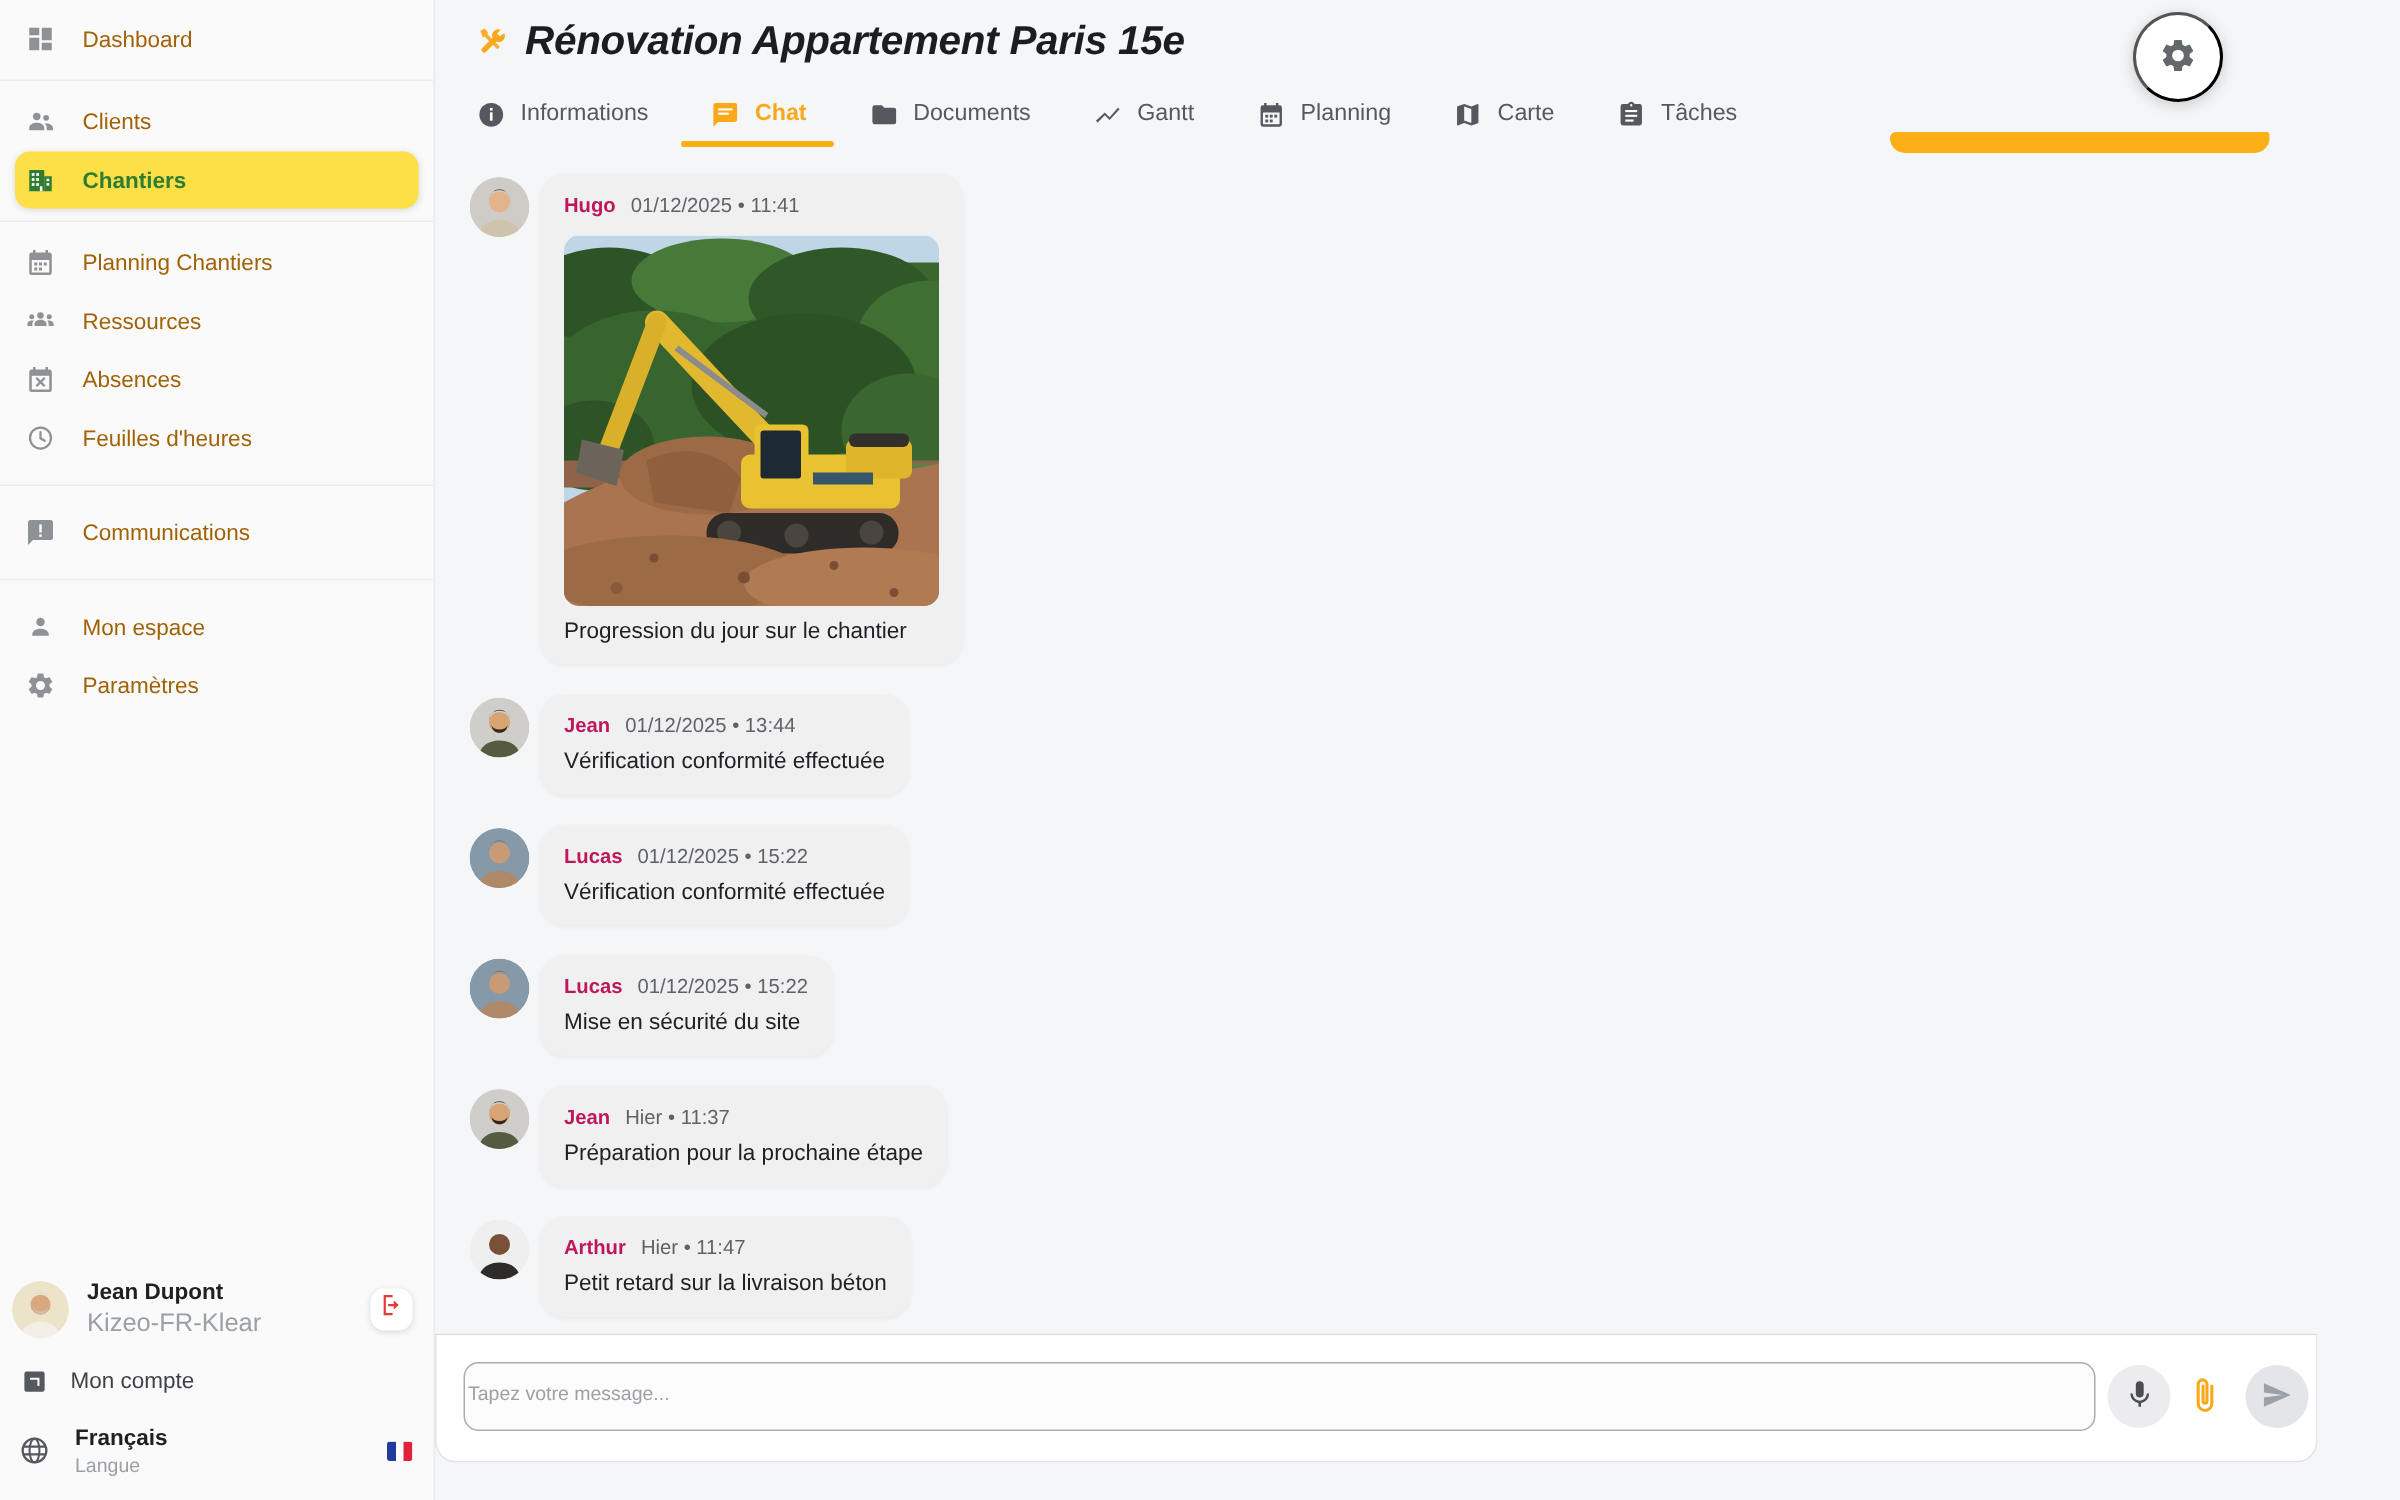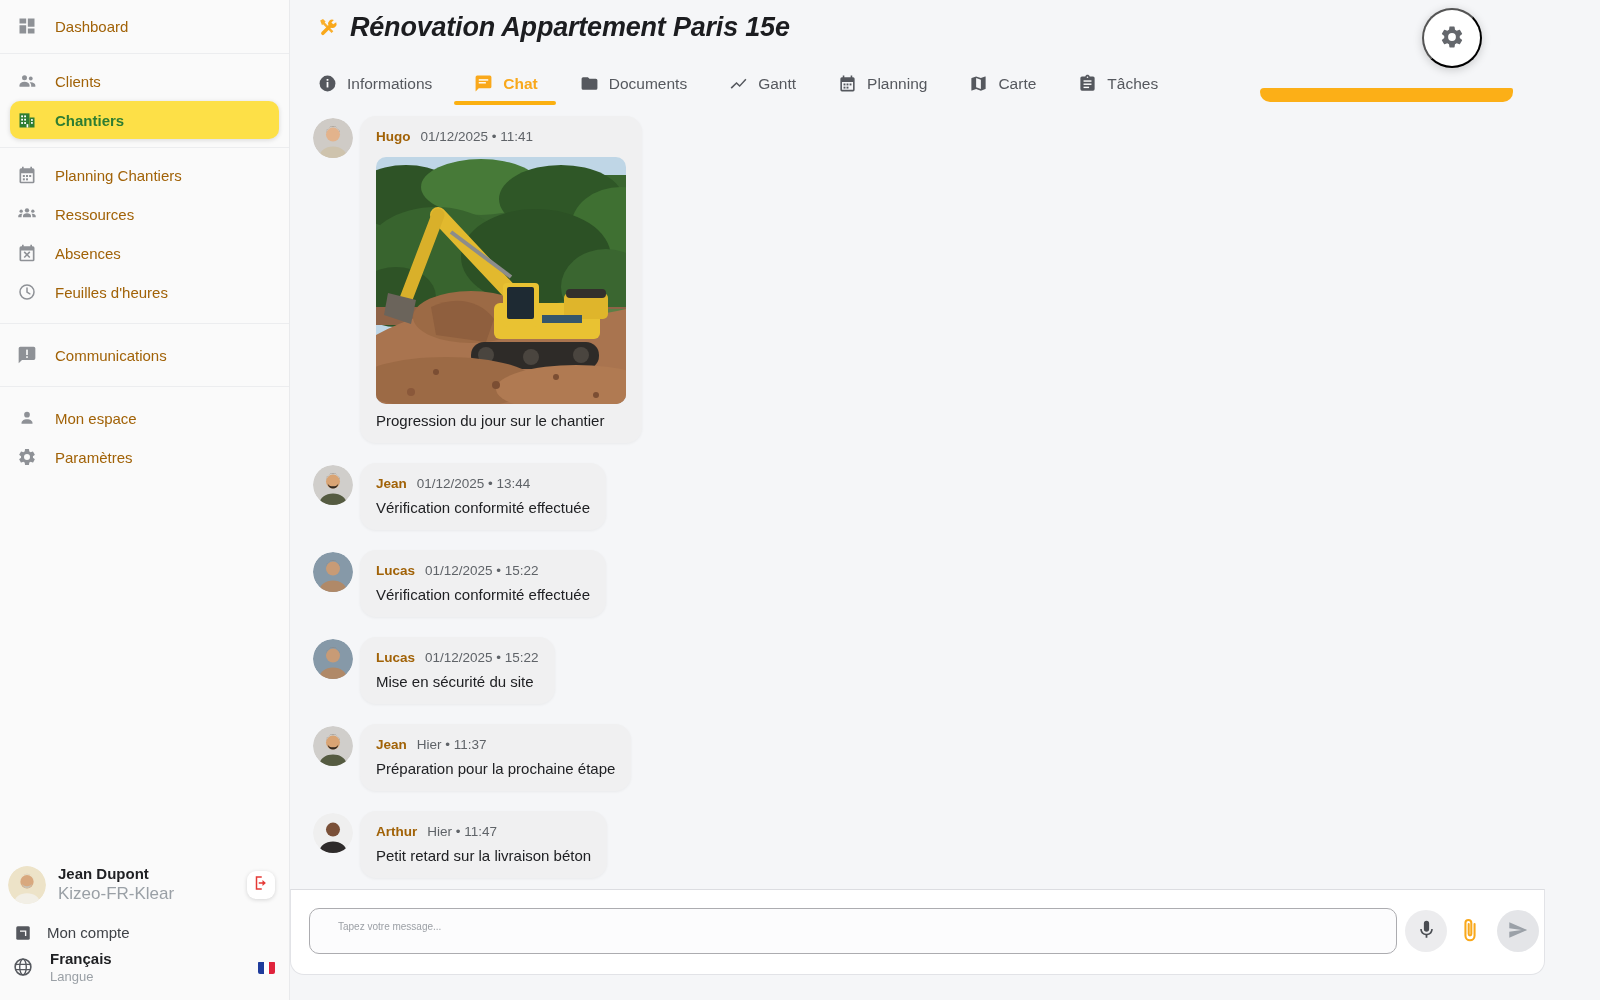--- a/index.html
+++ b/index.html
@@ -34,61 +34,61 @@
   .user-avatar { width:38px; height:38px; border-radius:50%; overflow:hidden; flex:0 0 38px; }
   .user-meta { margin-left:12px; }
   .user-name { font-size:15px; font-weight:bold; color:#1F2023; }
   .user-org { font-size:17px; color:#9AA0A6; margin-top:2px; }
   .logout-btn { margin-left:auto; width:28px; height:28px; background:#fff; border-radius:9px; box-shadow:0 1px 4px rgba(0,0,0,.15); display:flex; align-items:center; justify-content:center; cursor:pointer; color:#E53935; }
   .logout-btn svg { width:18px; height:18px; }
   .account-row { display:flex; align-items:flex-start; margin-top:20px; padding-left:6px; cursor:pointer; }
   .account-row .ico { width:18px; height:18px; color:#55585E; }
   .account-row .ico svg { width:18px; height:18px; display:block; }
   .account-row .lbl { margin-left:15px; font-size:15px; color:#3F4247; }
-  .lang-row { display:flex; align-items:center; margin-top:8px; padding-left:4px; cursor:pointer; }
+  .lang-row { display:flex; align-items:center; margin-top:20px; padding-left:4px; cursor:pointer; }
   .lang-ico { width:22px; height:22px; color:#55585E; }
   .lang-ico svg { width:22px; height:22px; display:block; }
   .lang-meta { margin-left:16px; }
   .lang-value { font-size:15px; font-weight:bold; color:#1F2023; }
   .lang-caption { font-size:13px; color:#9AA0A6; margin-top:2px; }
   .flag { margin-left:auto; width:17px; height:13px; border-radius:2px; overflow:hidden; }
 
   
   .main { position:relative; flex:1; height:1000px; }
   .title-row { display:flex; align-items:center; padding:12px 0 0 26px; }
   .title-ico { width:24px; height:24px; color:#F9A81B; margin-right:10px; }
   .title-ico svg { width:24px; height:24px; display:block; }
   .page-title { font-size:27px; font-weight:bold; color:#1C1D20; letter-spacing:-.2px;font-style:italic; }
 
-  .tabs-row { display:flex; align-items:flex-end; padding-left:28px; margin-top:16px; height:34px; }
+  .tabs-row { display:flex; align-items:center; padding-left:28px; margin-top:16px; height:34px; }
   .tab { display:flex; align-items:center; margin-right:42px; cursor:pointer; position:relative; color:#55585E; }
   .tab .ico { width:19px; height:19px; }
   .tab .ico svg { width:19px; height:19px; display:block; }
   .tab .lbl { margin-left:10px; font-size:15.5px; }
   .tab.active { color:#F9A81B; }
   .tab.active .lbl { font-weight:bold; }
   .tab.active::after { content:""; position:absolute; left:-20px; right:-18px; bottom:-12px; height:4px; border-radius:3px; background:#FBB011; }
 
   .gear-fab { position:absolute; top:8px; left:1132px; width:60px; height:60px; border-radius:50%; background:#FFFFFF; box-shadow:0 2px 10px rgba(0,0,0,.18); display:flex; align-items:center; justify-content:center; cursor:pointer; color:#64676C; }
   .gear-fab svg { width:26px; height:26px; }
   .amber-bar { position:absolute; top:88px; left:970px; width:253px; height:14px; background:#FCAF17; border-radius:4px 2px 10px 10px; cursor:pointer; }
 
   .chat-scroll { position:absolute; top:104px; left:0; right:55px; bottom:112px; overflow:hidden; padding:12px 0 0 23px; }
   .msg-row { display:flex; align-items:flex-start; margin-bottom:20px; }
   .msg-avatar { width:40px; height:40px; border-radius:50%; overflow:hidden; flex:0 0 40px; margin-top:2px; }
   .bubble { margin-left:7px; background:#F0F0F1; border-radius:16px; padding:13px 16px 14px 16px; box-shadow:0 1px 3px rgba(0,0,0,.05); max-width:640px; }
   .bubble-head { display:flex; align-items:baseline; }
-  .msg-author { font-size:13.5px; font-weight:bold; color:#a16207; }
+  .msg-author { font-size:13.5px; font-weight:bold; color:#be185d; }
   .msg-time { margin-left:10px; font-size:13.5px; color:#5F6368; }
   .msg-text { margin-top:8px; font-size:15px; color:#202124; }
   .msg-photo { display:block; width:250px; height:247px; border-radius:10px; overflow:hidden; margin-top:13px; cursor:pointer; }
   .msg-photo svg { display:block; }
 
   .composer-card { position:absolute; left:0; top:889px; width:1255px; height:86px; background:#FFFFFF; border:1px solid #E2E3E7; border-top-color:#DCDDE1; border-radius:0 0 14px 14px; }
-  .composer-input { position:absolute; left:18px; top:18px; width:1088px; height:46px; resize:none; border:1px solid #ACACB0; border-radius:10px; background:#FCFCFD; padding:12px 28px; font-family:"Liberation Sans","DejaVu Sans",sans-serif; font-size:10px; color:#202124; outline:none; }
+  .composer-input { position:absolute; left:18px; top:18px; width:1088px; height:46px; resize:none; border:1px solid #ACACB0; border-radius:10px; background:#FCFCFD; padding:12px 2px; font-family:"Liberation Sans","DejaVu Sans",sans-serif; font-size:13px; color:#202124; outline:none; }
   .composer-input::placeholder { color:#9CA0A6; }
   .round-btn { position:absolute; top:20px; width:42px; height:42px; border-radius:50%; border:none; display:flex; align-items:center; justify-content:center; cursor:pointer; }
   .mic-btn { left:1114px; background:#ECECEE; color:#4A4D52; }
   .mic-btn svg { width:21px; height:21px; }
   .clip-btn { left:1158px; background:transparent; color:#F9A81B; }
   .clip-btn svg { width:26px; height:26px; }
   .send-btn { left:1206px; background:#E4E5E8; color:#9BA1A8; }
   .send-btn svg { width:22px; height:22px; }
 </style>
 </head>

